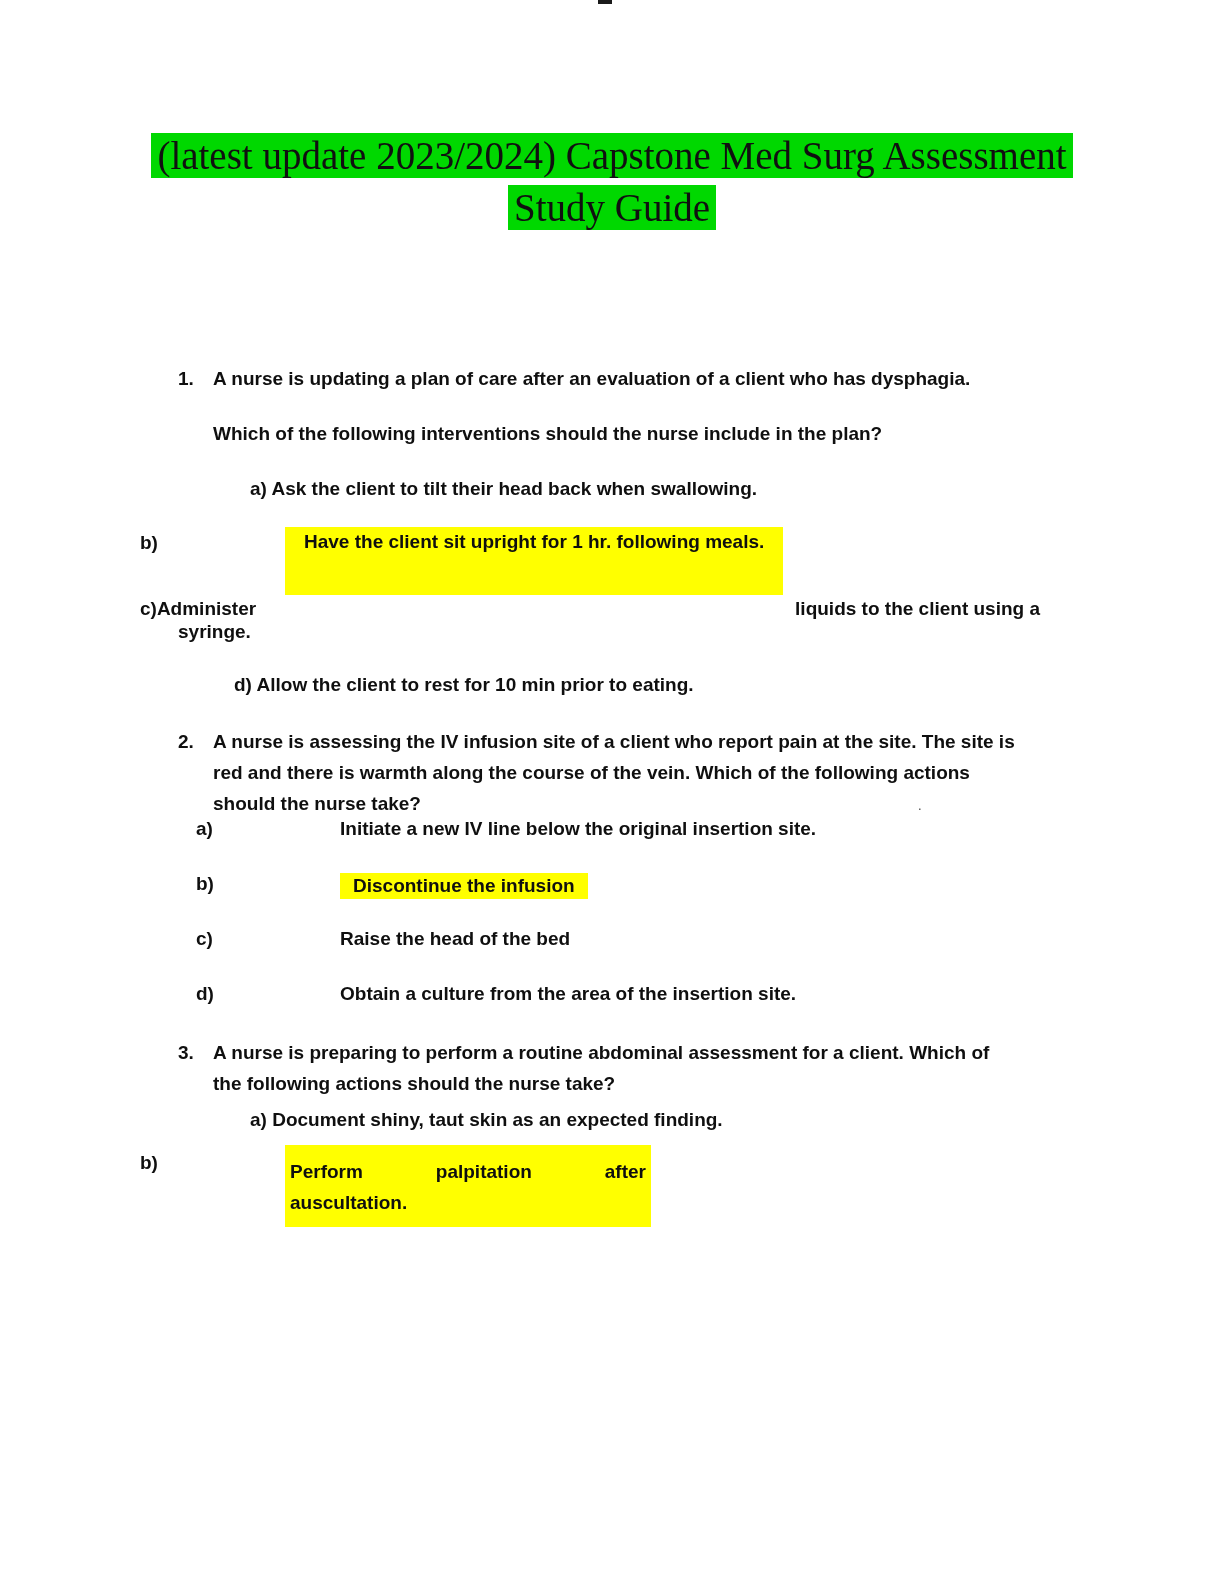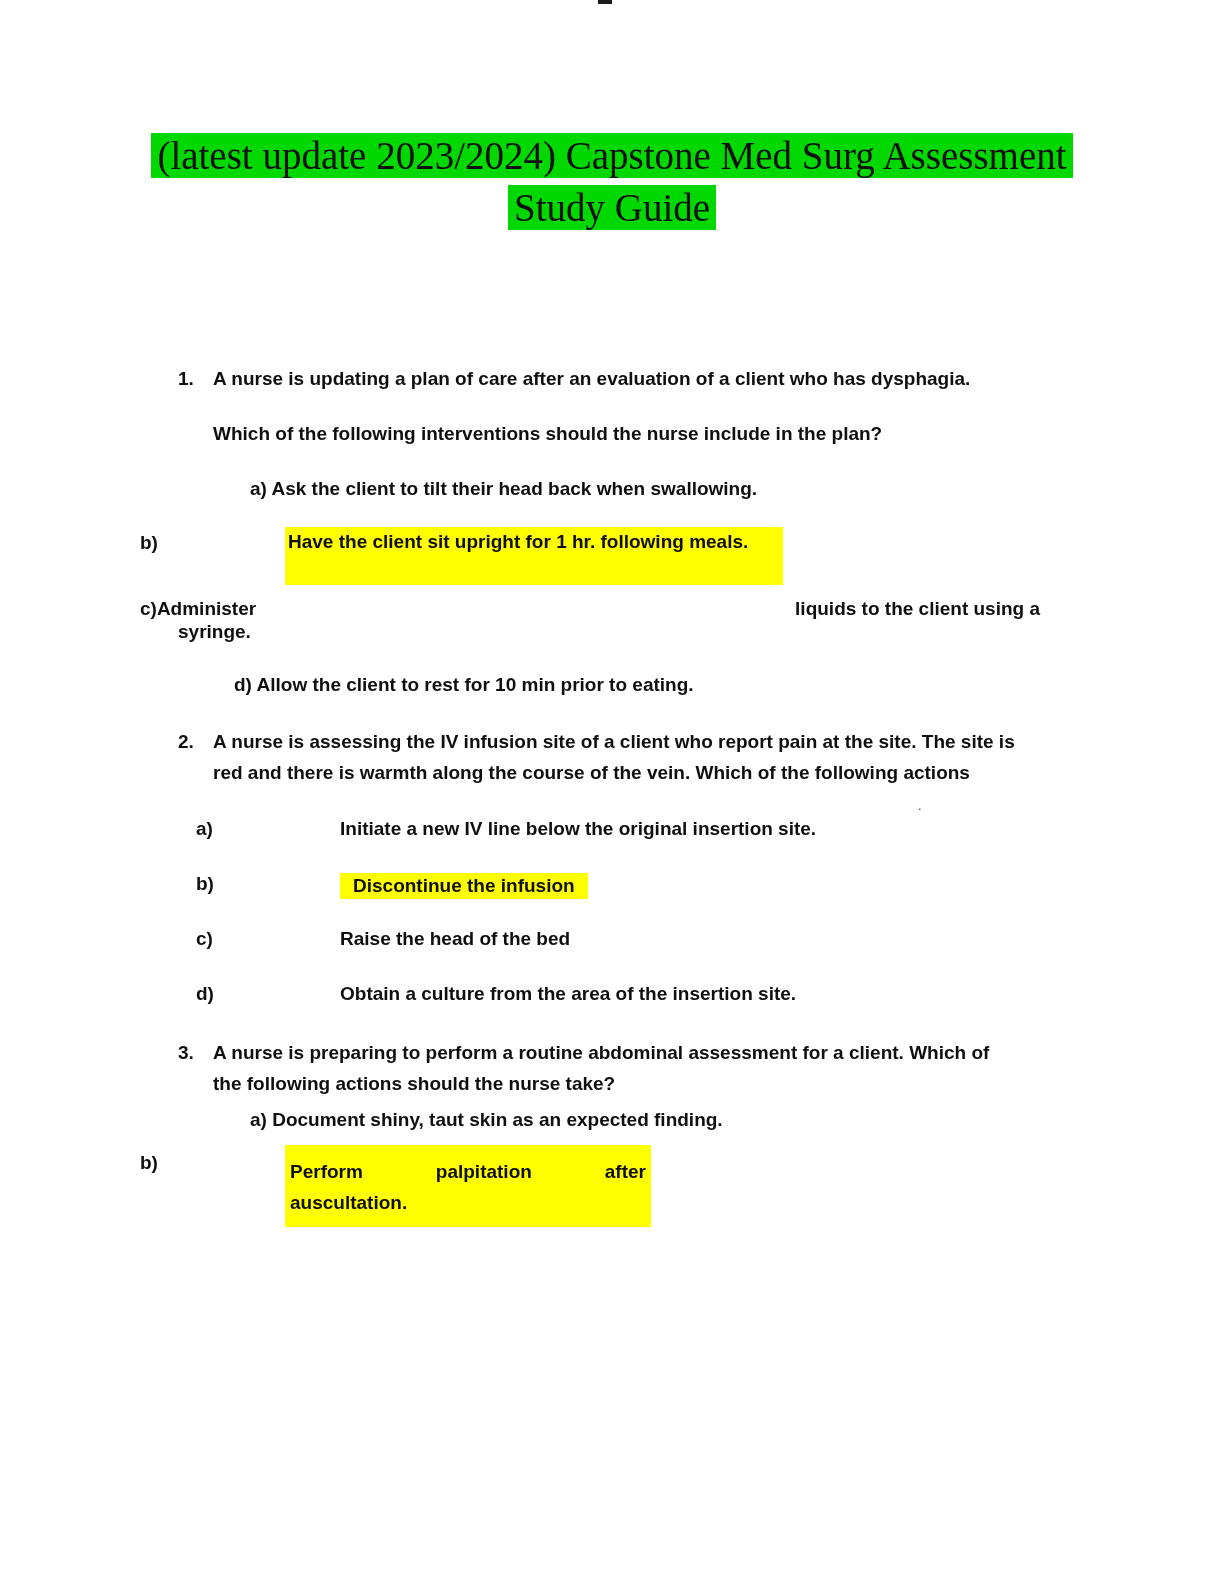--- a/index.html
+++ b/index.html
@@ -28,23 +28,23 @@
     font-family:"Liberation Serif", serif;
     font-weight:400;
     font-size:39px;
     line-height:52px;
     color:#101010;
   }
   .hl-green { background:var(--green,#00d800); padding:1px 6px; }
   .hl-yellow { background:var(--yellow,#ffff00); padding:2px 13px; }
   .ybox1 {
     position:absolute; top:527px; left:285px;
-    width:498px; height:58px;
+    width:498px; height:68px;
     background:var(--yellow,#ffff00);
-    padding:4px 3px;
+    padding:4px 19px;
     white-space:nowrap;
   }
   .ybox3 {
     position:absolute; top:1145px; left:285px;
     width:366px; height:82px;
     background:var(--yellow,#ffff00);
     padding:3px 5px;
     line-height:31px;
   }
   .justline { display:flex; justify-content:space-between;margin-top:8px; }
@@ -88,20 +88,21 @@
   </div>
   <div class="abs" style="top:621px;left:178px;text-align:center;">syringe.</div>
 
   <div class="abs" style="top:674px;left:234px;">d) Allow the client to rest for 10 min prior to eating.</div>
 
   <div class="abs row lh" style="top:726px;left:178px;">
     <span class="num">2.</span>
     <span class="stemlines">
       <span>A nurse is assessing the IV infusion site of a client who report pain at the site. The site is</span>
       <span>red and there is warmth along the course of the vein. Which of the following actions</span>
+      <span>should the nurse take?</span>
     </span>
   </div>
   <div class="stray-dot">.</div>
 
   <div class="abs row" style="top:818px;left:196px;">
     <span class="optlabel">a)</span>
     <span>Initiate a new IV line below the original insertion site.</span>
   </div>
 
   <div class="abs row" style="top:873px;left:196px;">

